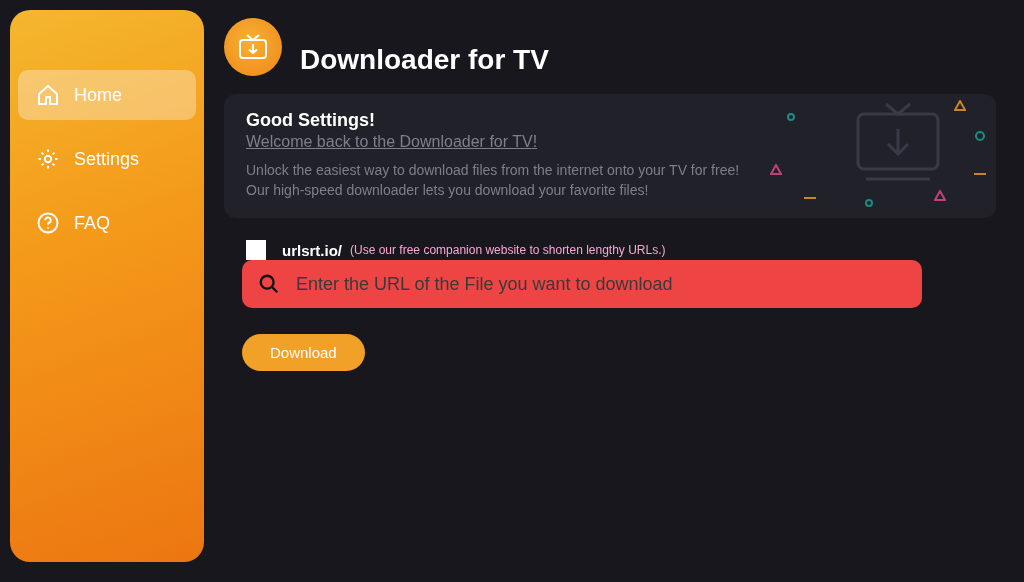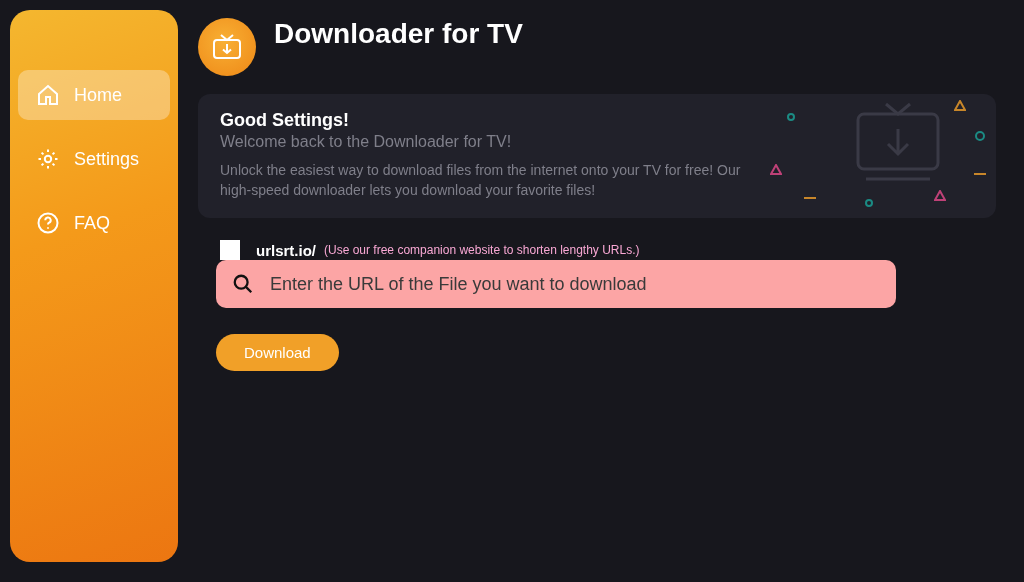--- a/index.html
+++ b/index.html
@@ -1,19 +1,19 @@
 <!DOCTYPE html>
 <html><head>
   <meta charset="utf-8">
   <style>
     * { margin: 0; padding: 0; box-sizing: border-box; font-family: 'Segoe UI', Arial, sans-serif; }
     body { background: #17171d; width: 1024px; height: 582px; overflow: hidden; display: flex; }
 
     .sidebar {
-      width: 168px;
+      width: 194px;
       height: 552px;
       margin: 10px 0 0 10px;
       border-radius: 20px;
       background: linear-gradient(160deg, #f4b72f 0%, #f49a1a 40%, #ec7611 100%);
       padding-top: 56px;
       color: #fff;
     }
     .sidebar-item {
       display: flex;
       align-items: center;
@@ -25,53 +25,53 @@
       font-size: 18px;
       font-weight: 500;
       color: #fff;
     }
     .sidebar-item.active { background: rgba(255,255,255,0.32); }
     .sidebar-item .icon { width: 24px; height: 24px; margin-right: 14px; color:#fff; display:flex; align-items:center; justify-content:center; }
     .sidebar-item .icon svg { width:24px; height:24px; stroke:#fff; fill:none; stroke-width:2; }
 
     .main { flex: 1; padding: 18px 28px 0 20px; color:#fff; }
 
-    .header { display: flex; align-items: flex-start; margin-bottom: 18px; }
+    .header { display: flex; align-items: flex-end; margin-bottom: 18px; }
     .logo {
       width: 58px; height: 58px; border-radius: 50%;
       background: radial-gradient(circle at 45% 40%, #f8b034, #ee8716);
       display:flex; align-items:center; justify-content:center;
       margin-right: 18px;
     }
     .logo svg { width:36px; height:36px; stroke:#fff; fill:none; stroke-width:2; }
     .app-title { font-size: 28px; font-weight: 600; }
 
     .welcome-card {
       position: relative;
       background: #21212a;
       border-radius: 12px;
       padding: 16px 250px 18px 22px;
       margin-bottom: 22px;
       overflow: hidden;
     }
     .greeting { font-size: 18px; font-weight: 600; color:#fff; }
-    .welcome-sub { color:#7f7f8a; font-size:16px; margin-top:2px; }
+    .welcome-sub { color:#7f7f8a; font-size:16px; margin-top:2px;text-decoration:underline; }
     .welcome-desc { color:#7f7f8a; font-size:14px; margin-top:10px; line-height:1.4; }
 
     .deco { position:absolute; right:0; top:0; width:260px; height:100%; pointer-events:none; }
     .deco svg.bg { position:absolute; top:0; right:8px; width:180px; height:120px; }
     .deco .shape { position:absolute; opacity:0.8; }
 
     .checkbox-row { display:flex; align-items:center; padding-left:22px; }
     .checkbox { width:20px; height:20px; background:#fff; margin-right:16px; border:none; cursor:pointer; }
     .cb-label { font-weight:600; font-size:15px; margin-right:8px; }
     .cb-hint { color:#f9a8d4; font-size:12px; }
 
     .url-input {
-      display:flex; align-items:center; background:#fca5a5; border-radius:10px;
+      display:flex; align-items:center; background:#ef4444; border-radius:10px;
       height:48px; padding:0 16px; width:680px; margin-left:18px;
     }
     .url-input svg { width:22px; height:22px; stroke:#111; fill:none; stroke-width:2.5; margin-right:16px; }
     .url-input input {
       flex:1; border:none; outline:none; background:transparent; font-size:18px; color:#333;
     }
     .url-input input::placeholder { color:#3a3a3a; }
 
     .download-btn {
       margin-top: 26px; margin-left:18px;

